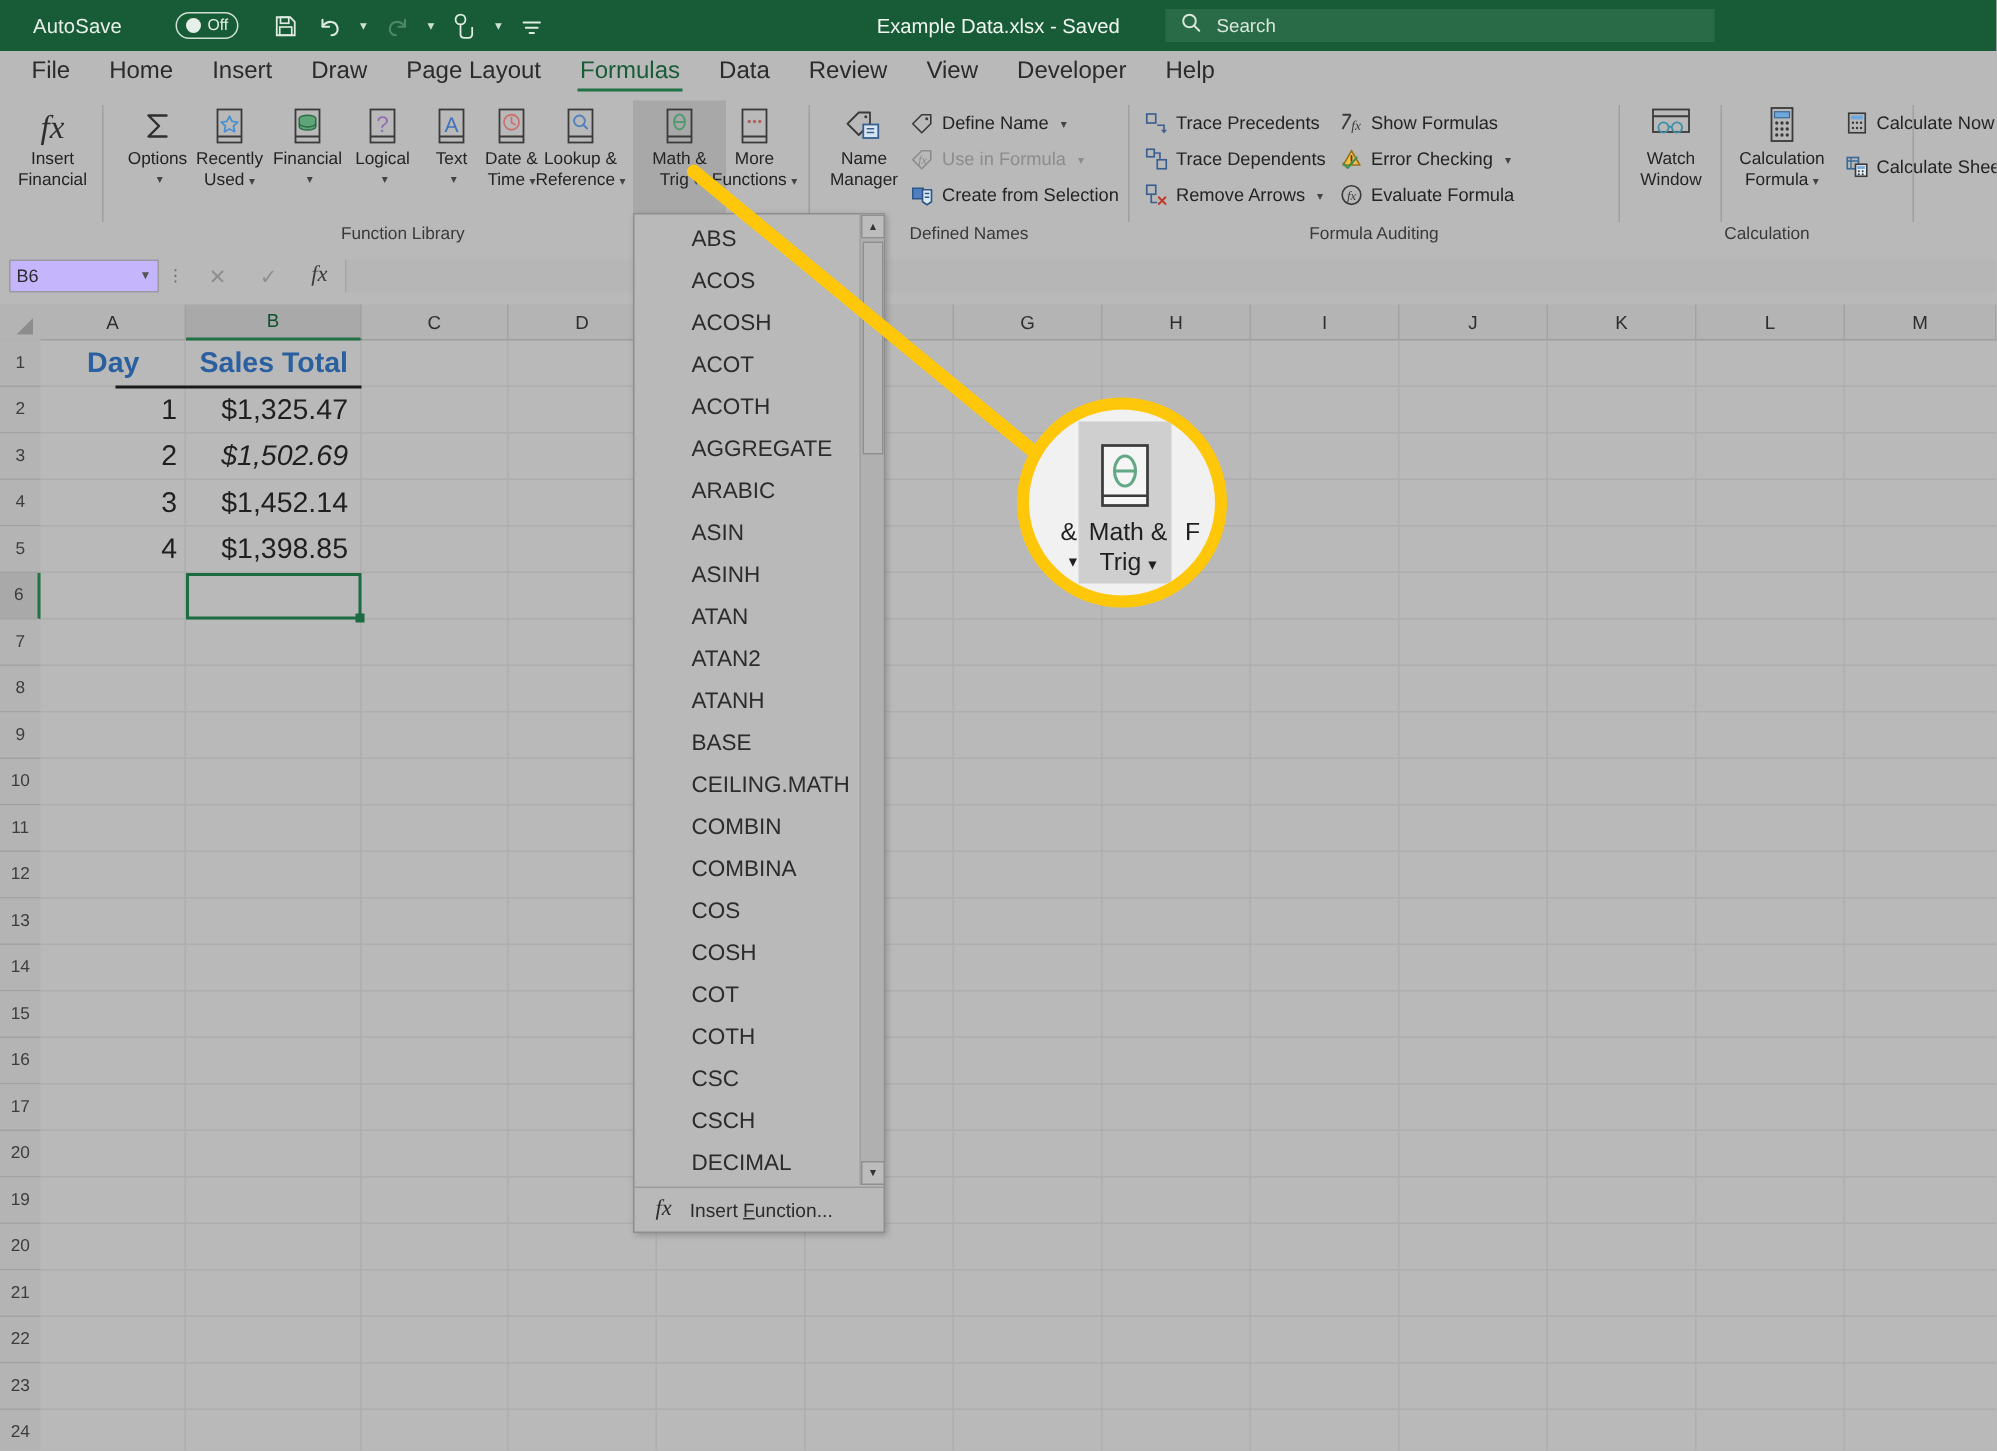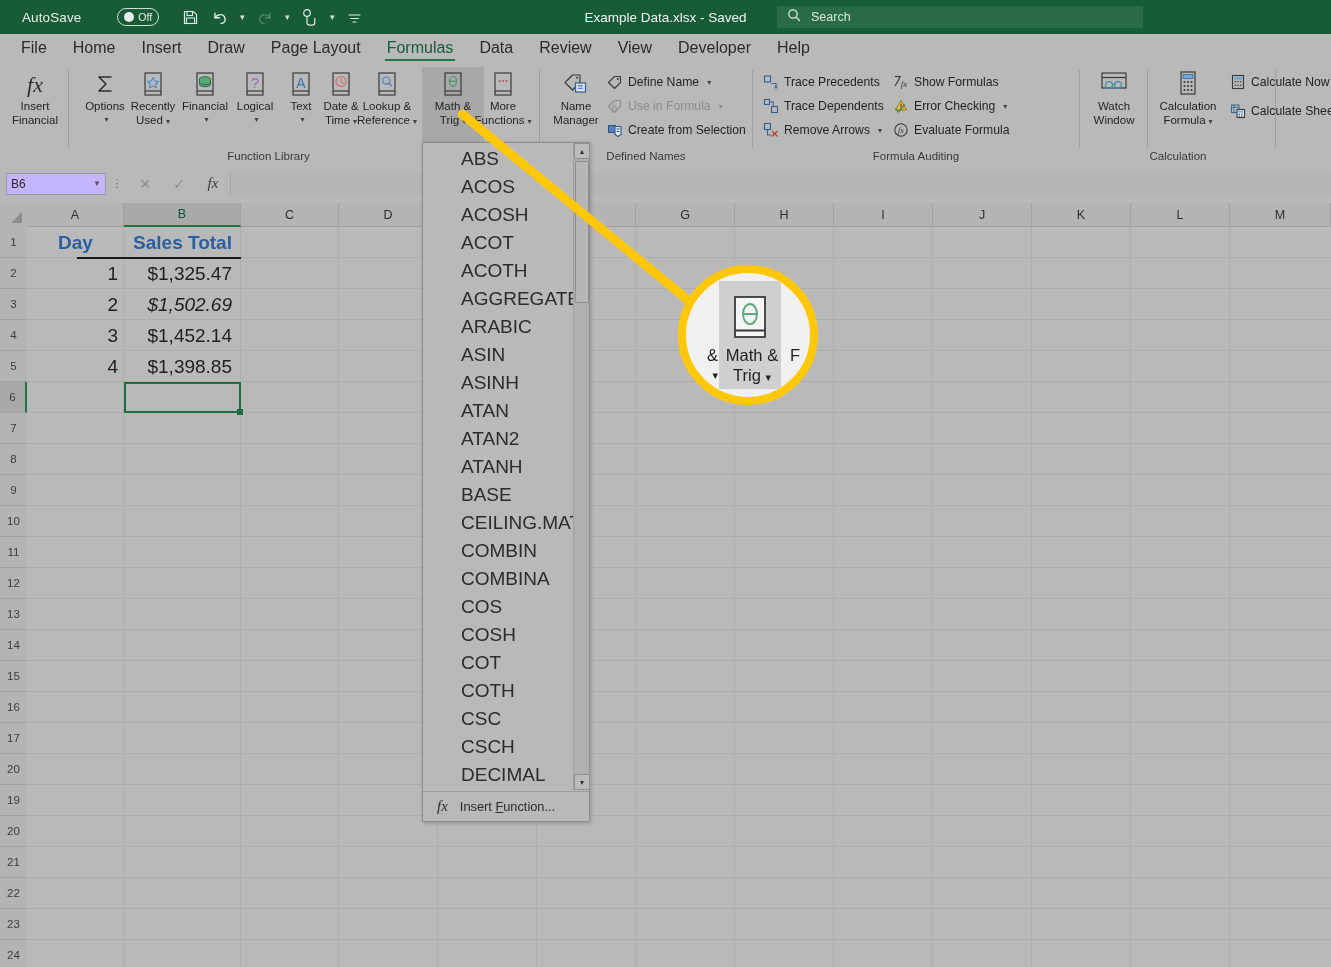--- a/index.html
+++ b/index.html
@@ -150,21 +150,21 @@
 
   
   .menu {
     position: absolute; left: 422px; top: 142px; width: 168px; height: 680px;
     background: #b9b9b9; border: 1px solid #8e8e8e;
     box-shadow: 1px 1px 4px rgba(0,0,0,.22);
   }
   .menu-list { position: absolute; top: 2px; left: 0; width: 152px; height: 645px; overflow: hidden; }
   .menu-item {
     height: 28px; display: flex; align-items: center; padding-left: 38px;
-    font-size: 19px; color: #2c2c2c;
+    font-size: 15px; color: #2c2c2c;
   }
   .menu-sep { position: absolute; left: 0; right: 0; top: 648px; height: 1px; background: #9b9b9b; }
   .menu-footer {
     position: absolute; left: 0; top: 649px; width: 166px; height: 29px;
     display: flex; align-items: center; padding-left: 14px; gap: 12px;
     font-size: 12.8px; color: #2c2c2c;
   }
   .menu-footer .mfx { font-family: "Liberation Serif", serif; font-style: italic; font-size: 15px; }
   .scrollbar {
     position: absolute; right: 0; top: 0; width: 16px; height: 647px; background: #b0b0b0;

